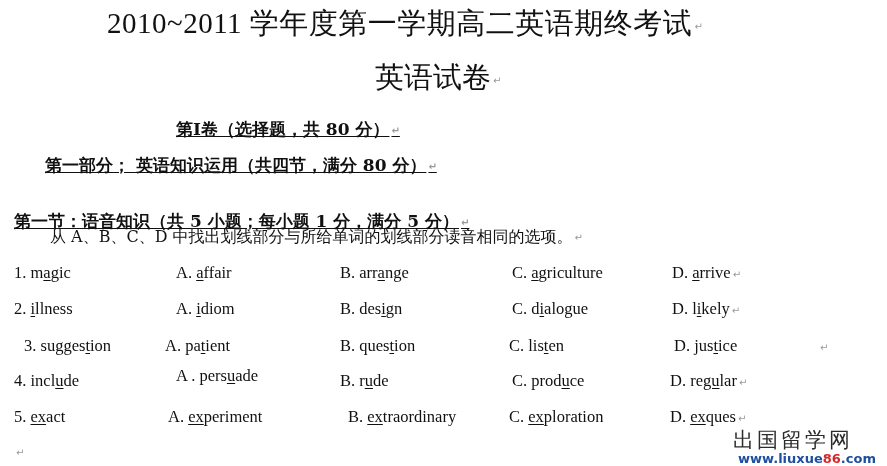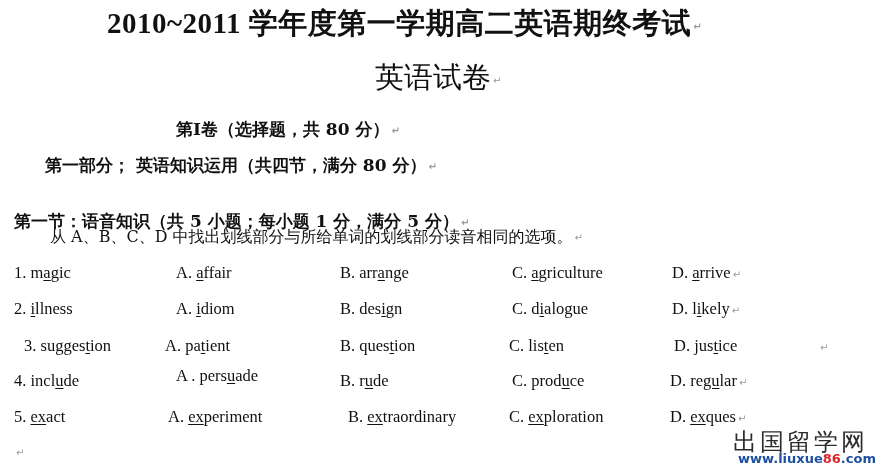--- a/index.html
+++ b/index.html
@@ -1,31 +1,31 @@
 <!DOCTYPE html>
 <html><head>
   <meta charset="utf-8">
   <style>
     html, body { margin: 0; padding: 0; }
     body {
       width: 887px; height: 466px; background: #ffffff; position: relative; overflow: hidden;
       font-family: "DejaVu Serif", "Liberation Serif", serif; color: #111;
     }
     .abs { position: absolute; white-space: nowrap; }
-    .title1 { left: 107px; top: 4px; font-size: 29px; letter-spacing: 0.5px; font-family: "Liberation Serif", "DejaVu Serif", serif; font-weight: bold; }
+    .title1 { left: 107px; top: 4px; font-size: 29px; letter-spacing: 0.5px; font-family: "Liberation Serif", "DejaVu Serif", serif; }
     .title2 { left: 375px; top: 58px; font-size: 29px; font-family: "Liberation Serif", "DejaVu Serif", serif; }
-    .bold { font-weight: bold; font-size: 17px; }
+    .bold { font-weight: bold; font-size: 17px; text-decoration: underline; }
     .h-vol { left: 176px; top: 118px; }
     .h-part { left: 14px; top: 154px; margin-left: 31px; }
     .h-sec { left: 14px; top: 190px; margin-top: 20px; }
     .instr { left: 50px; top: 227px; font-size: 16px; }
     .q { font-size: 16.5px; font-family: "Liberation Serif", "DejaVu Serif", serif; }
     .ret { color: #999; font-size: 10px; margin-left: 2px; font-family: "DejaVu Sans", sans-serif; vertical-align: middle; }
     u { text-decoration: underline; text-underline-offset: 2px; }
-    .wm1 { left: 733px; top: 426px; font-size: 24px; color: #2b2b2b; letter-spacing: 3px; font-family: "DejaVu Sans", sans-serif; }
+    .wm1 { left: 733px; top: 426px; font-size: 21px; color: #2b2b2b; letter-spacing: 3px; font-family: "DejaVu Sans", sans-serif; }
     .wm2 { left: 738px; top: 451px; font-size: 13px; font-weight: bold; color: #1f4fa0; font-family: "DejaVu Sans", sans-serif; }
     .wm2 .red { color: #d8262b; }
     .endmark { left: 14px; top: 447px; }
   </style>
 </head>
 <body>
 
 <div>
   <div class="abs title1"><span>2010~2011 学年度第一学期高二英语期终考试</span><span class="ret">↵</span></div>
   <div class="abs title2"><span>英语试卷</span><span class="ret">↵</span></div>

